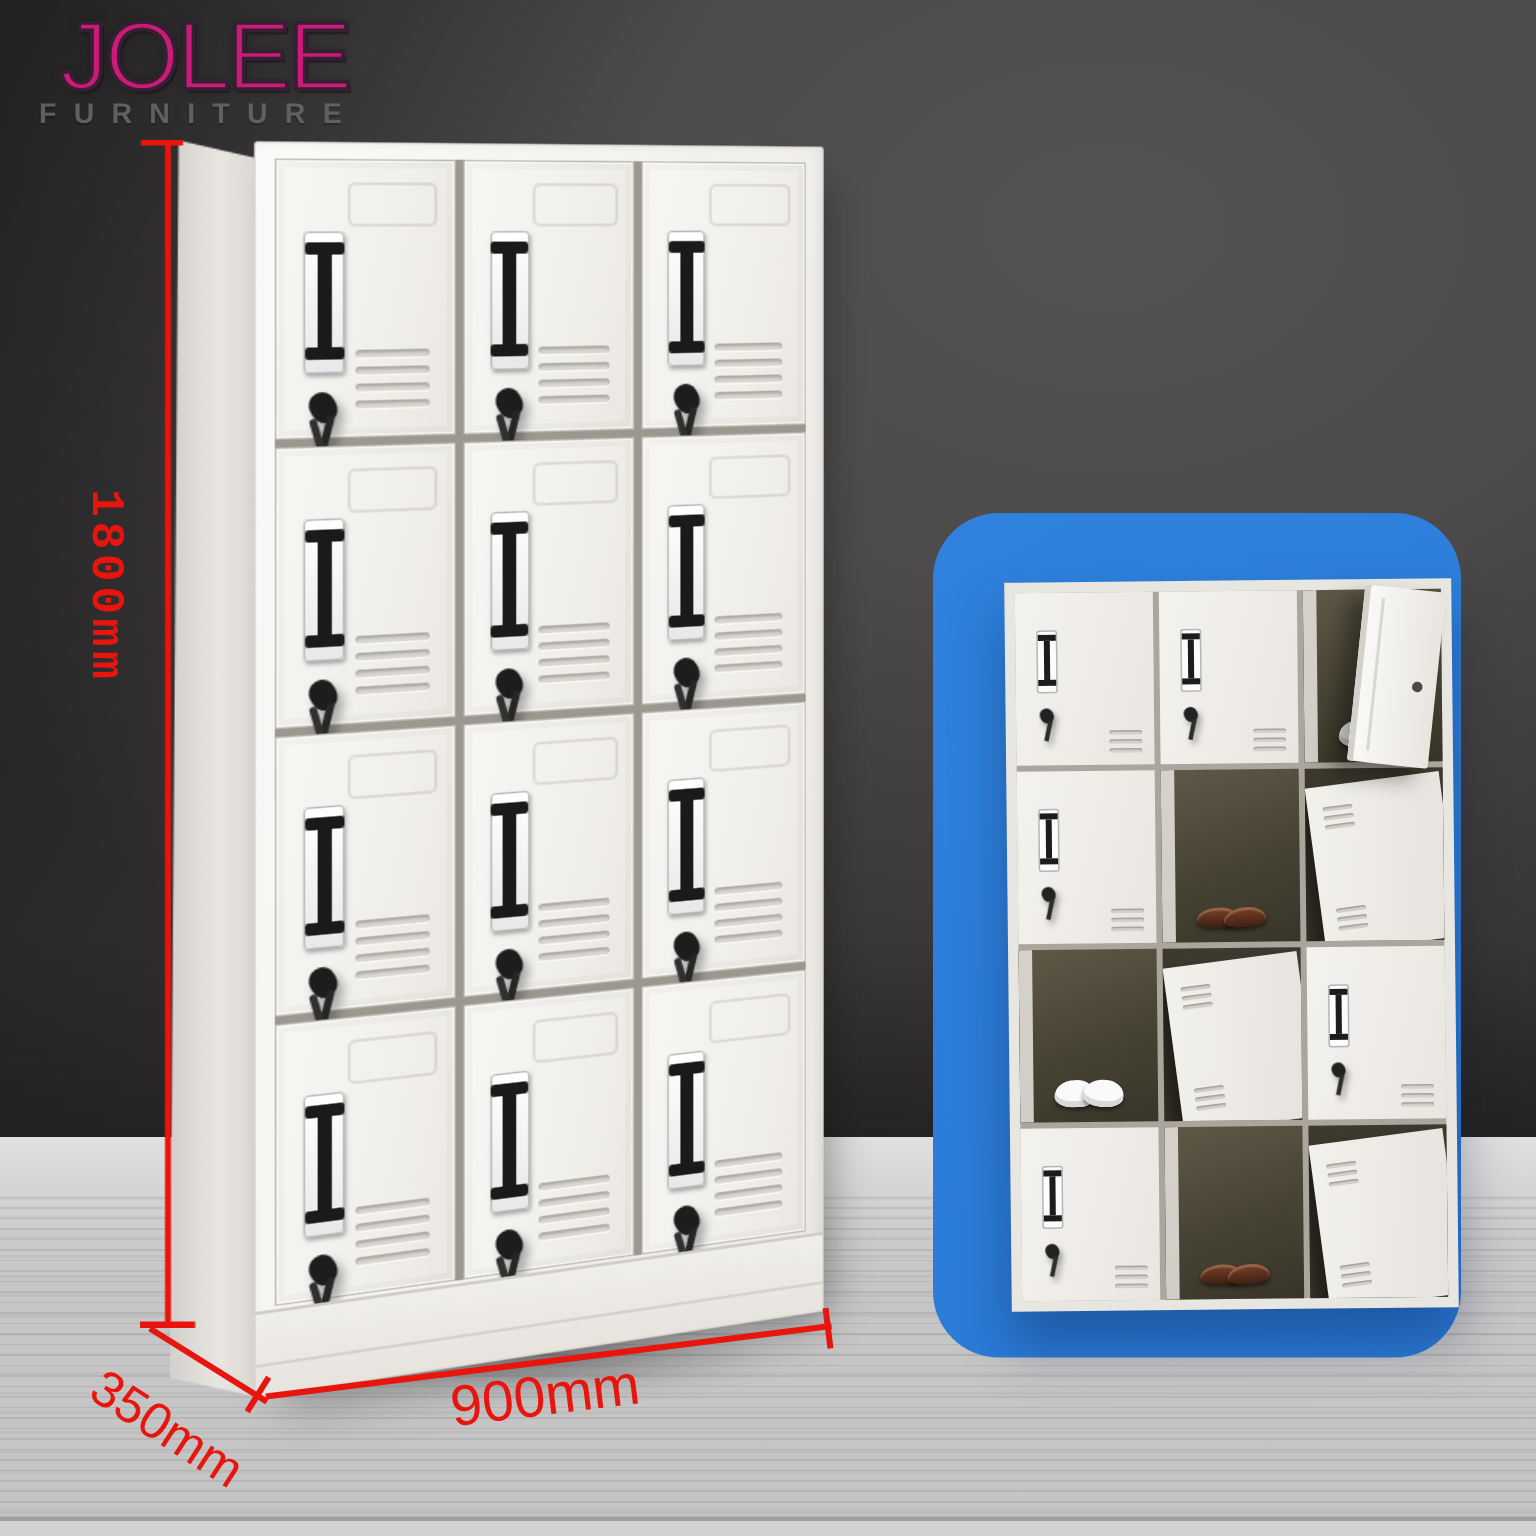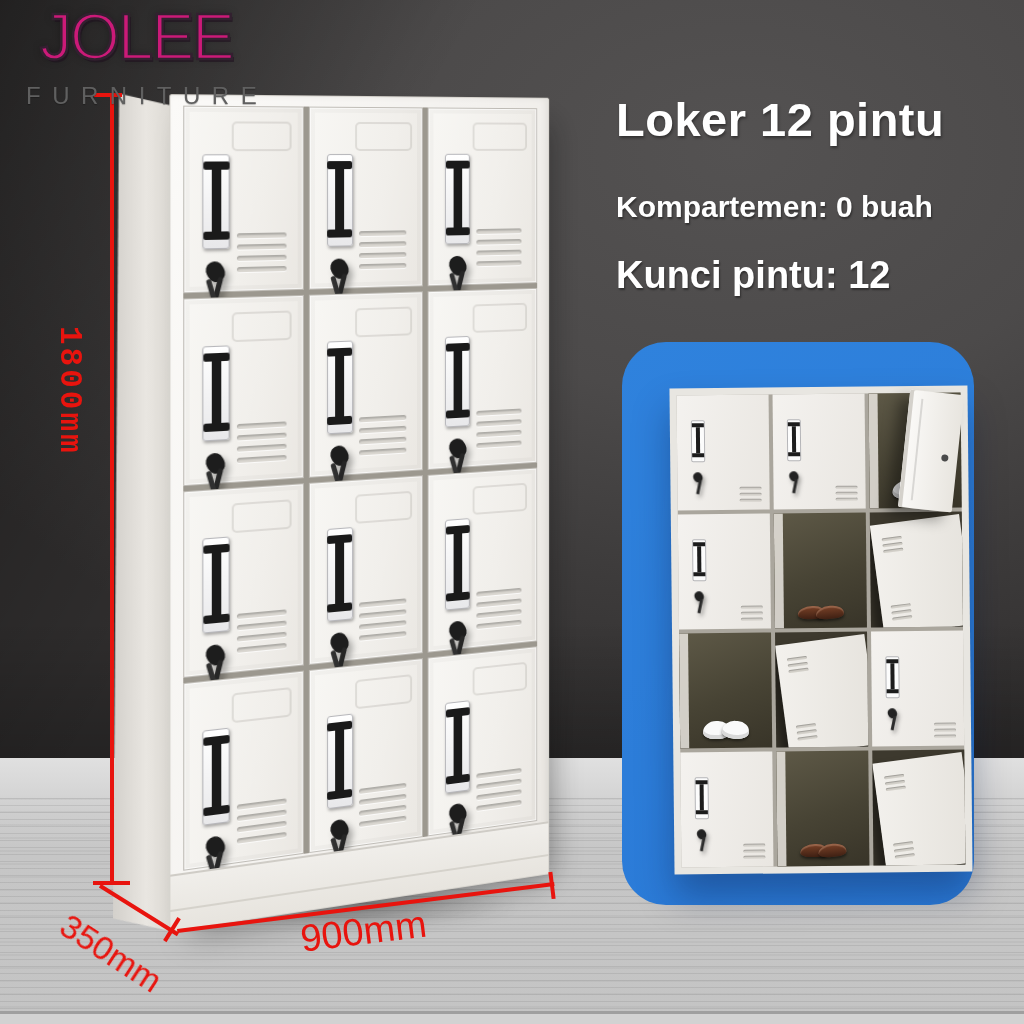--- a/index.html
+++ b/index.html
@@ -20,21 +20,21 @@
   .floor .seam{position:absolute;left:0;right:0;bottom:10px;height:3px;background:#9f9f9f;}
   .floor .seam-light{position:absolute;left:0;right:0;bottom:0;height:10px;background:#d2d2d2;}
   .cab-shadow{position:absolute;left:128px;top:868px;width:456px;height:72px;
         background:radial-gradient(50% 50% at 50% 50%, rgba(30,30,30,.30), rgba(30,30,30,0) 72%);
         filter:blur(5px);}
 
   
   .brand{position:absolute;left:40px;top:0;z-index:40;}
   .brand h1{margin:0;font-size:64px;font-weight:400;letter-spacing:-2px;color:#cb1a78;
         -webkit-text-stroke:2.5px #332030;text-shadow:2px 3px 0 rgba(30,15,30,.55),0 0 8px rgba(0,0,0,.35);}
-  .brand .sub{position:absolute;left:-14px;top:82px;font-size:24px;font-weight:400;color:#606060;
+  .brand .sub{position:absolute;left:-14px;top:66px;font-size:19px;font-weight:700;color:#606060;
         letter-spacing:11.5px;white-space:nowrap;text-shadow:0 1px 1px rgba(0,0,0,.25);}
 
   
   .headline{position:absolute;left:616px;top:92px;width:404px;color:#fff;z-index:40;}
   .headline .title{font-size:47px;font-weight:800;letter-spacing:.5px;text-shadow:1px 2px 3px rgba(0,0,0,.4);}
   .headline .spec1{margin-top:43px;font-size:30px;font-weight:700;text-shadow:1px 2px 2px rgba(0,0,0,.4);}
   .headline .spec2{margin-top:30px;font-size:38px;font-weight:800;text-shadow:1px 2px 2px rgba(0,0,0,.4);}
 
   
   .cab3d{position:absolute;left:175px;top:96px;width:383px;height:806px;z-index:10;
@@ -353,25 +353,20 @@
         </div>
       <div class="plinth"></div>
     </div>
   </div>
 
   <div class="brand">
     <h1>JOLEE</h1>
     <div class="sub">FURNITURE</div>
   </div>
 
-  <div class="headline">
-    <div class="title">Loker 12 pintu</div>
-    <div class="spec1">Kompartemen: 0 buah</div>
-    <div class="spec2">Kunci pintu: 12</div>
-  </div>
 
   <div class="dim vline"></div>
   <div class="dim tick-top"></div>
   <div class="dim tick-bot"></div>
   <div class="dim dline"></div>
   <div class="dim wline"></div>
   <div class="dim tick-wl"></div>
   <div class="dim tick-wr"></div>
   <div class="dim-label lbl-h">1800mm</div>
   <div class="dim-label lbl-d">350mm</div>

